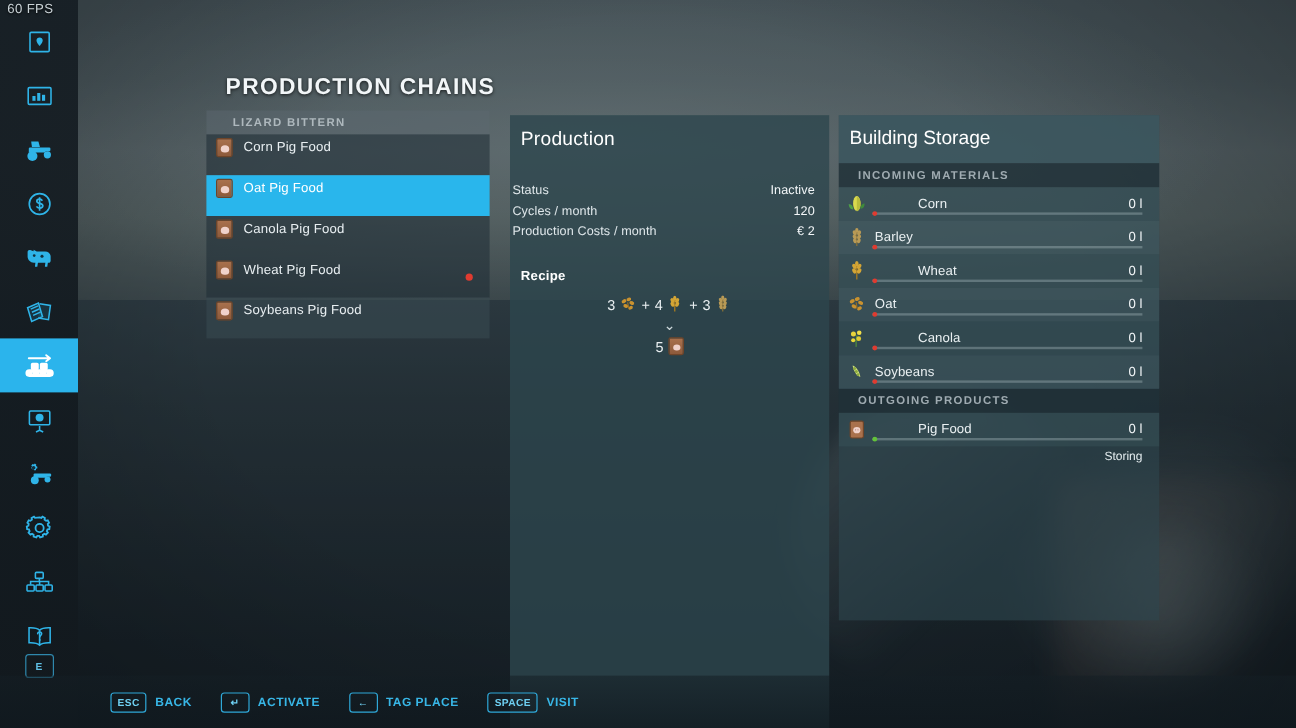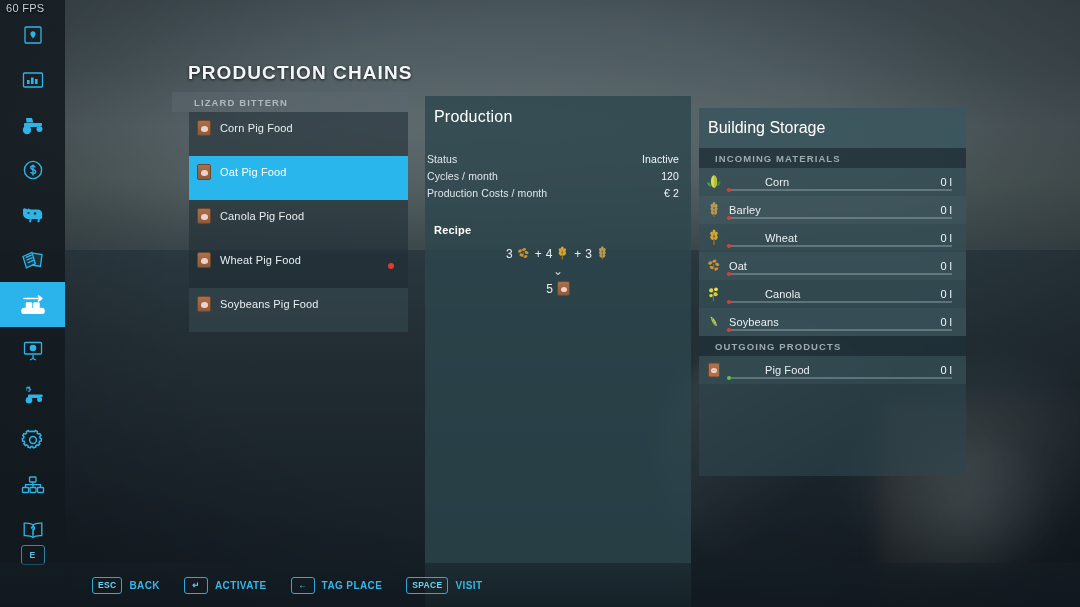--- a/index.html
+++ b/index.html
@@ -97,23 +97,22 @@
   }
 
   
   #chain-list { position:absolute; left:172px; top:92px; width:236px; z-index:20; }
   .list-header {
     height:20px; display:flex; align-items:center; padding-left:22px;
     background:rgba(92,104,112,.50);
     font-size:9.5px; font-weight:bold; color:#aeb8bd; letter-spacing:1.1px;
   }
   .list-row {
-    height:44px; display:flex; align-items:center; padding:0 10px 13px 8px;
+    height:34px; display:flex; align-items:center; padding:0 10px 13px 8px;
     position:relative;
-    margin-left:17px;
   }
   .list-row.odd  { background:rgba(30,44,52,.55); }
   .list-row.even { background:rgba(56,74,82,.55); }
   .list-row.selected { background:#29b6ec; }
   .row-icon {
     width:14px; height:16px; border-radius:2px; flex:none; margin-right:9px;
     background:linear-gradient(180deg,#a9714d,#8d5a3b);
     border:1px solid #6f4529; position:relative;
   }
   .row-icon::after {
@@ -161,21 +160,21 @@
     background:linear-gradient(180deg,#a9714d,#8d5a3b);
     border:1px solid #6f4529; position:relative; vertical-align:middle;
   }
   .prod-ico::after {
     content:""; position:absolute; left:3px; top:5px; width:6px; height:5px;
     border-radius:50% 50% 45% 45%; background:#f0d2cb;
   }
 
   
   #storage-panel {
-    position:absolute; left:699px; top:108px; width:267px; height:368px; z-index:20;
+    position:absolute; left:699px; top:96px; width:267px; height:421px; z-index:20;
     background:rgba(45,70,78,.62);
   }
   .storage-head {
     height:40px; display:flex; align-items:center; padding-left:9px;
     background:rgba(63,90,98,.72);
     font-size:16px; color:#ffffff;
   }
   .sec-header {
     height:20px; display:flex; align-items:center; padding-left:16px;
     background:rgba(26,40,46,.58);
@@ -601,20 +600,21 @@
         <circle cx="9" cy="9.2" r=".5" fill="#b07e74"></circle>
       </svg>
     </span>
     <span class="st-label">Pig Food</span>
     <span class="st-val">0 l</span>
     <span class="st-bar">
       <span class="st-bar-dot dot-green"></span>
     </span>
   </div>
 
+  <div class="storing-note">Storing</div>
 </div>
 
 <div id="footer">
   <div class="hint">
     <span class="key">ESC</span>
     <span class="hint-label">BACK</span>
   </div>
   <div class="hint">
     <span class="key">↵</span>
     <span class="hint-label">ACTIVATE</span>

